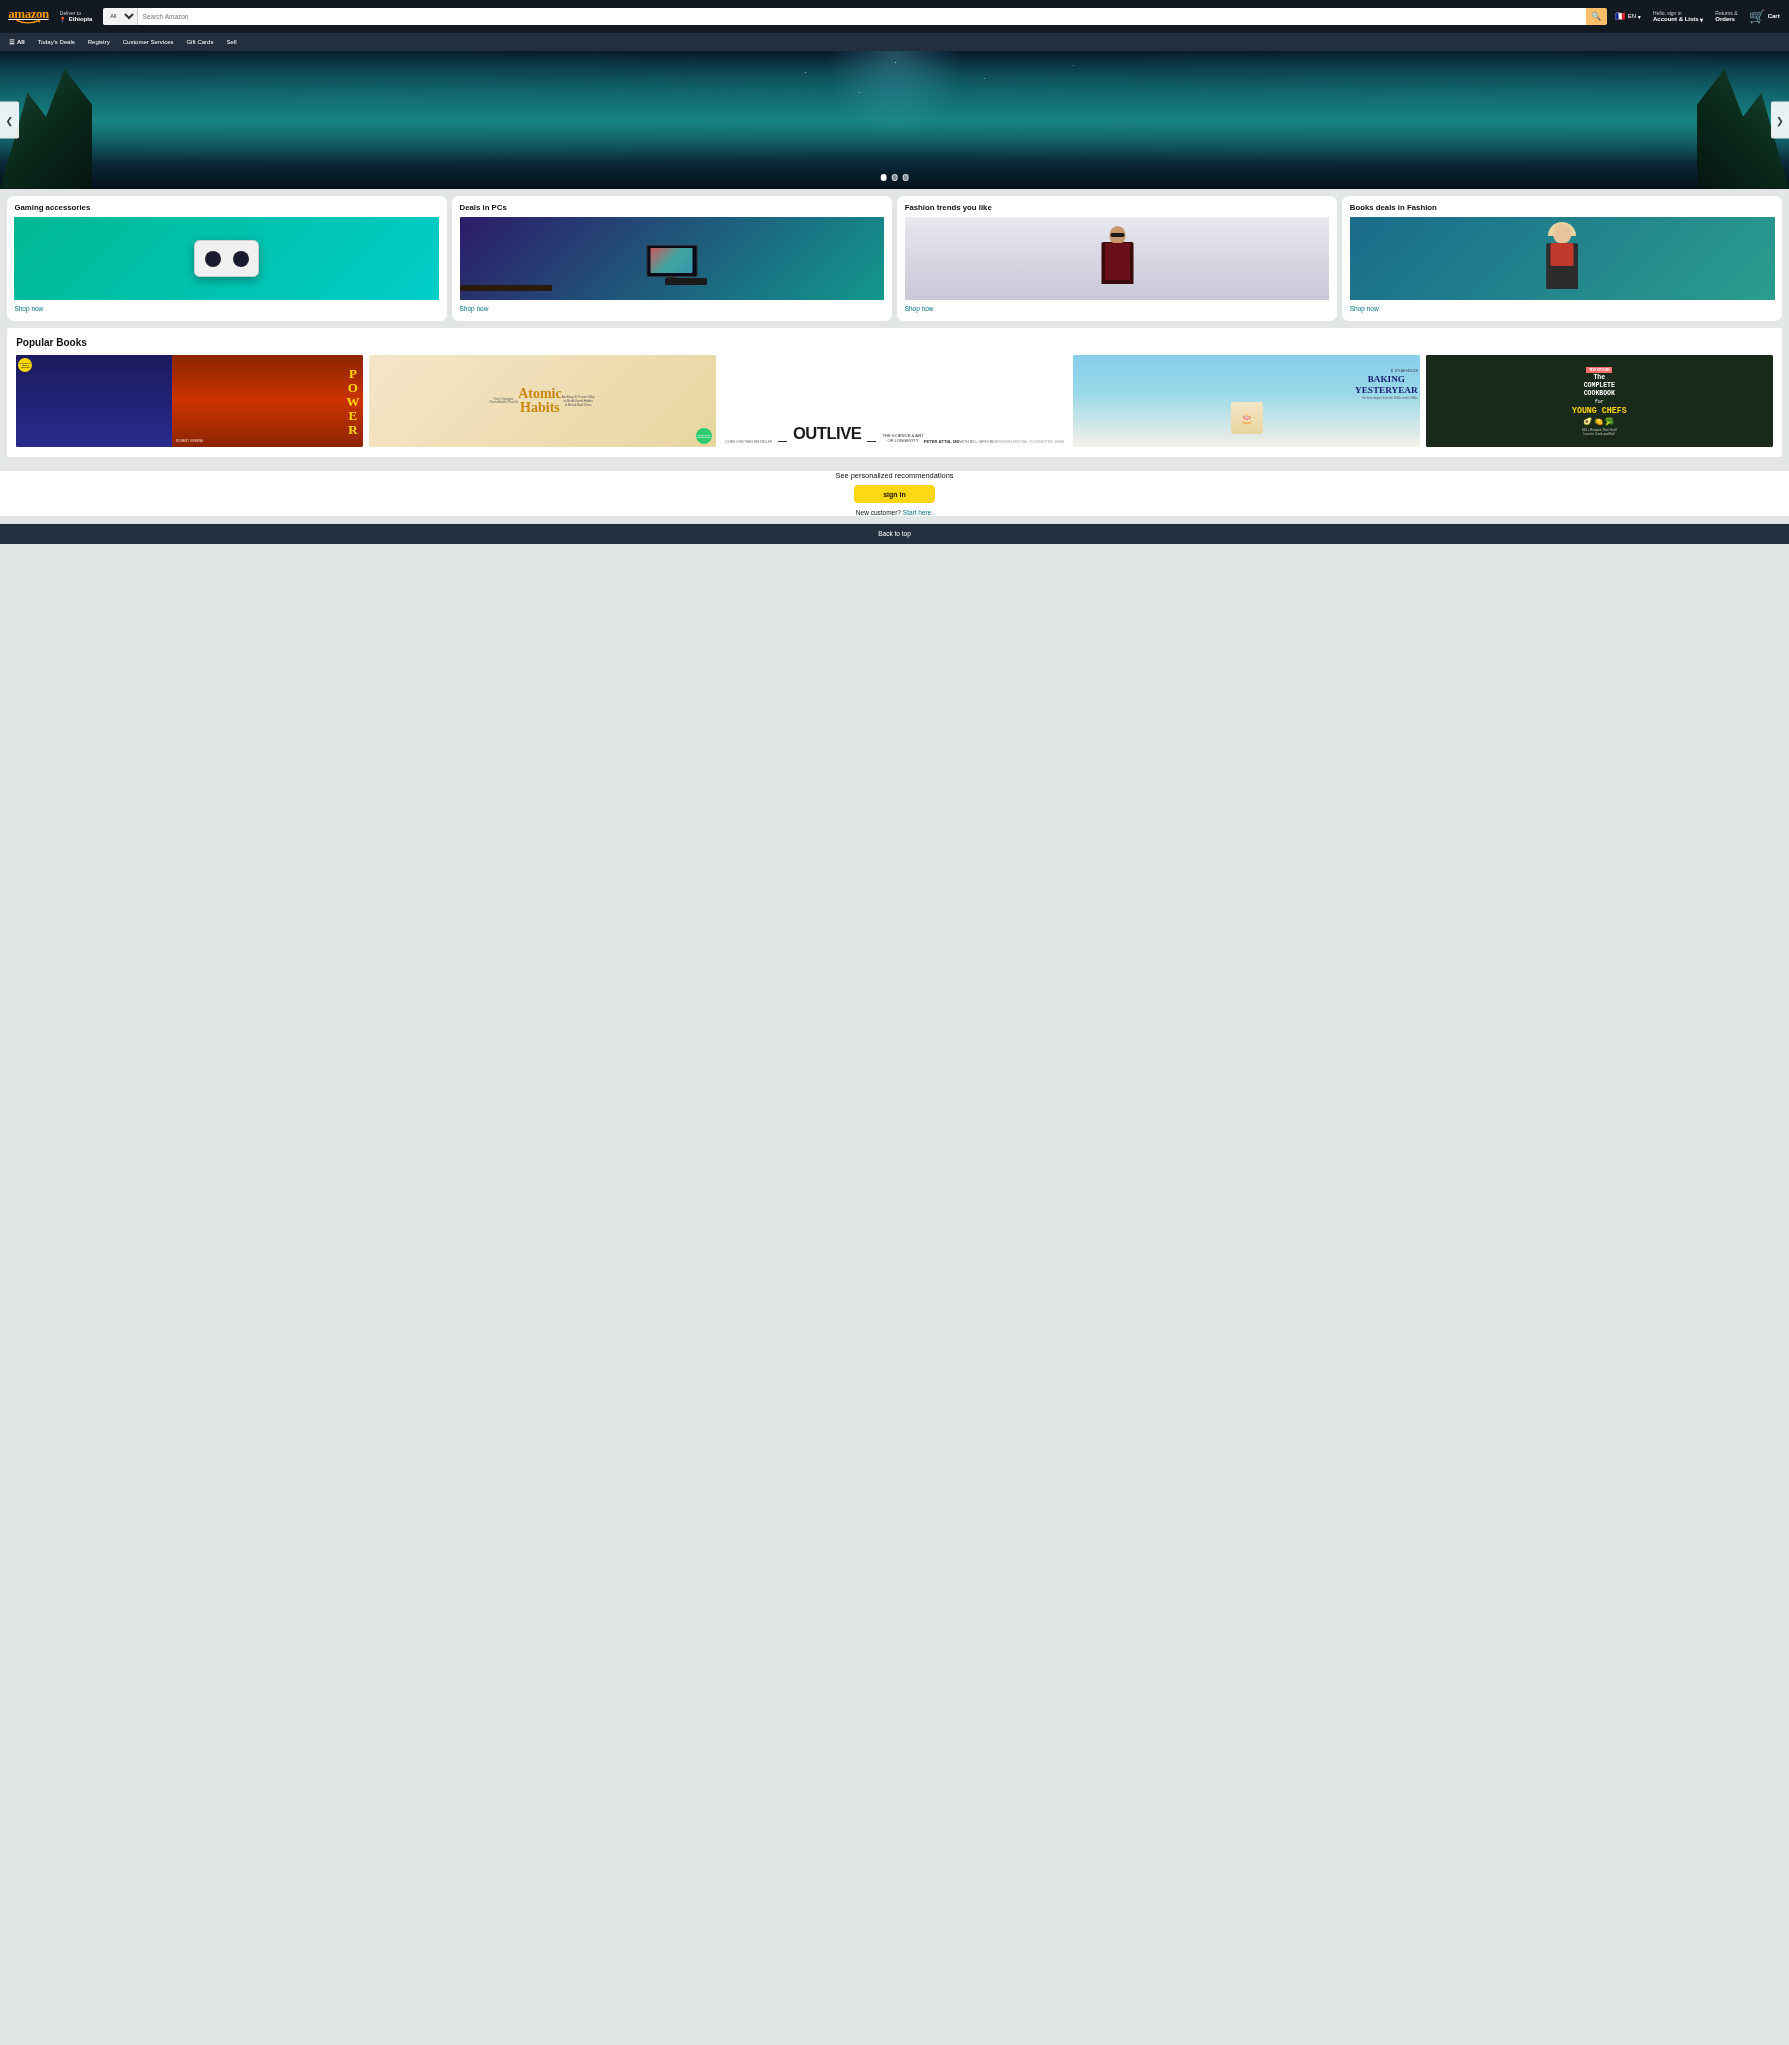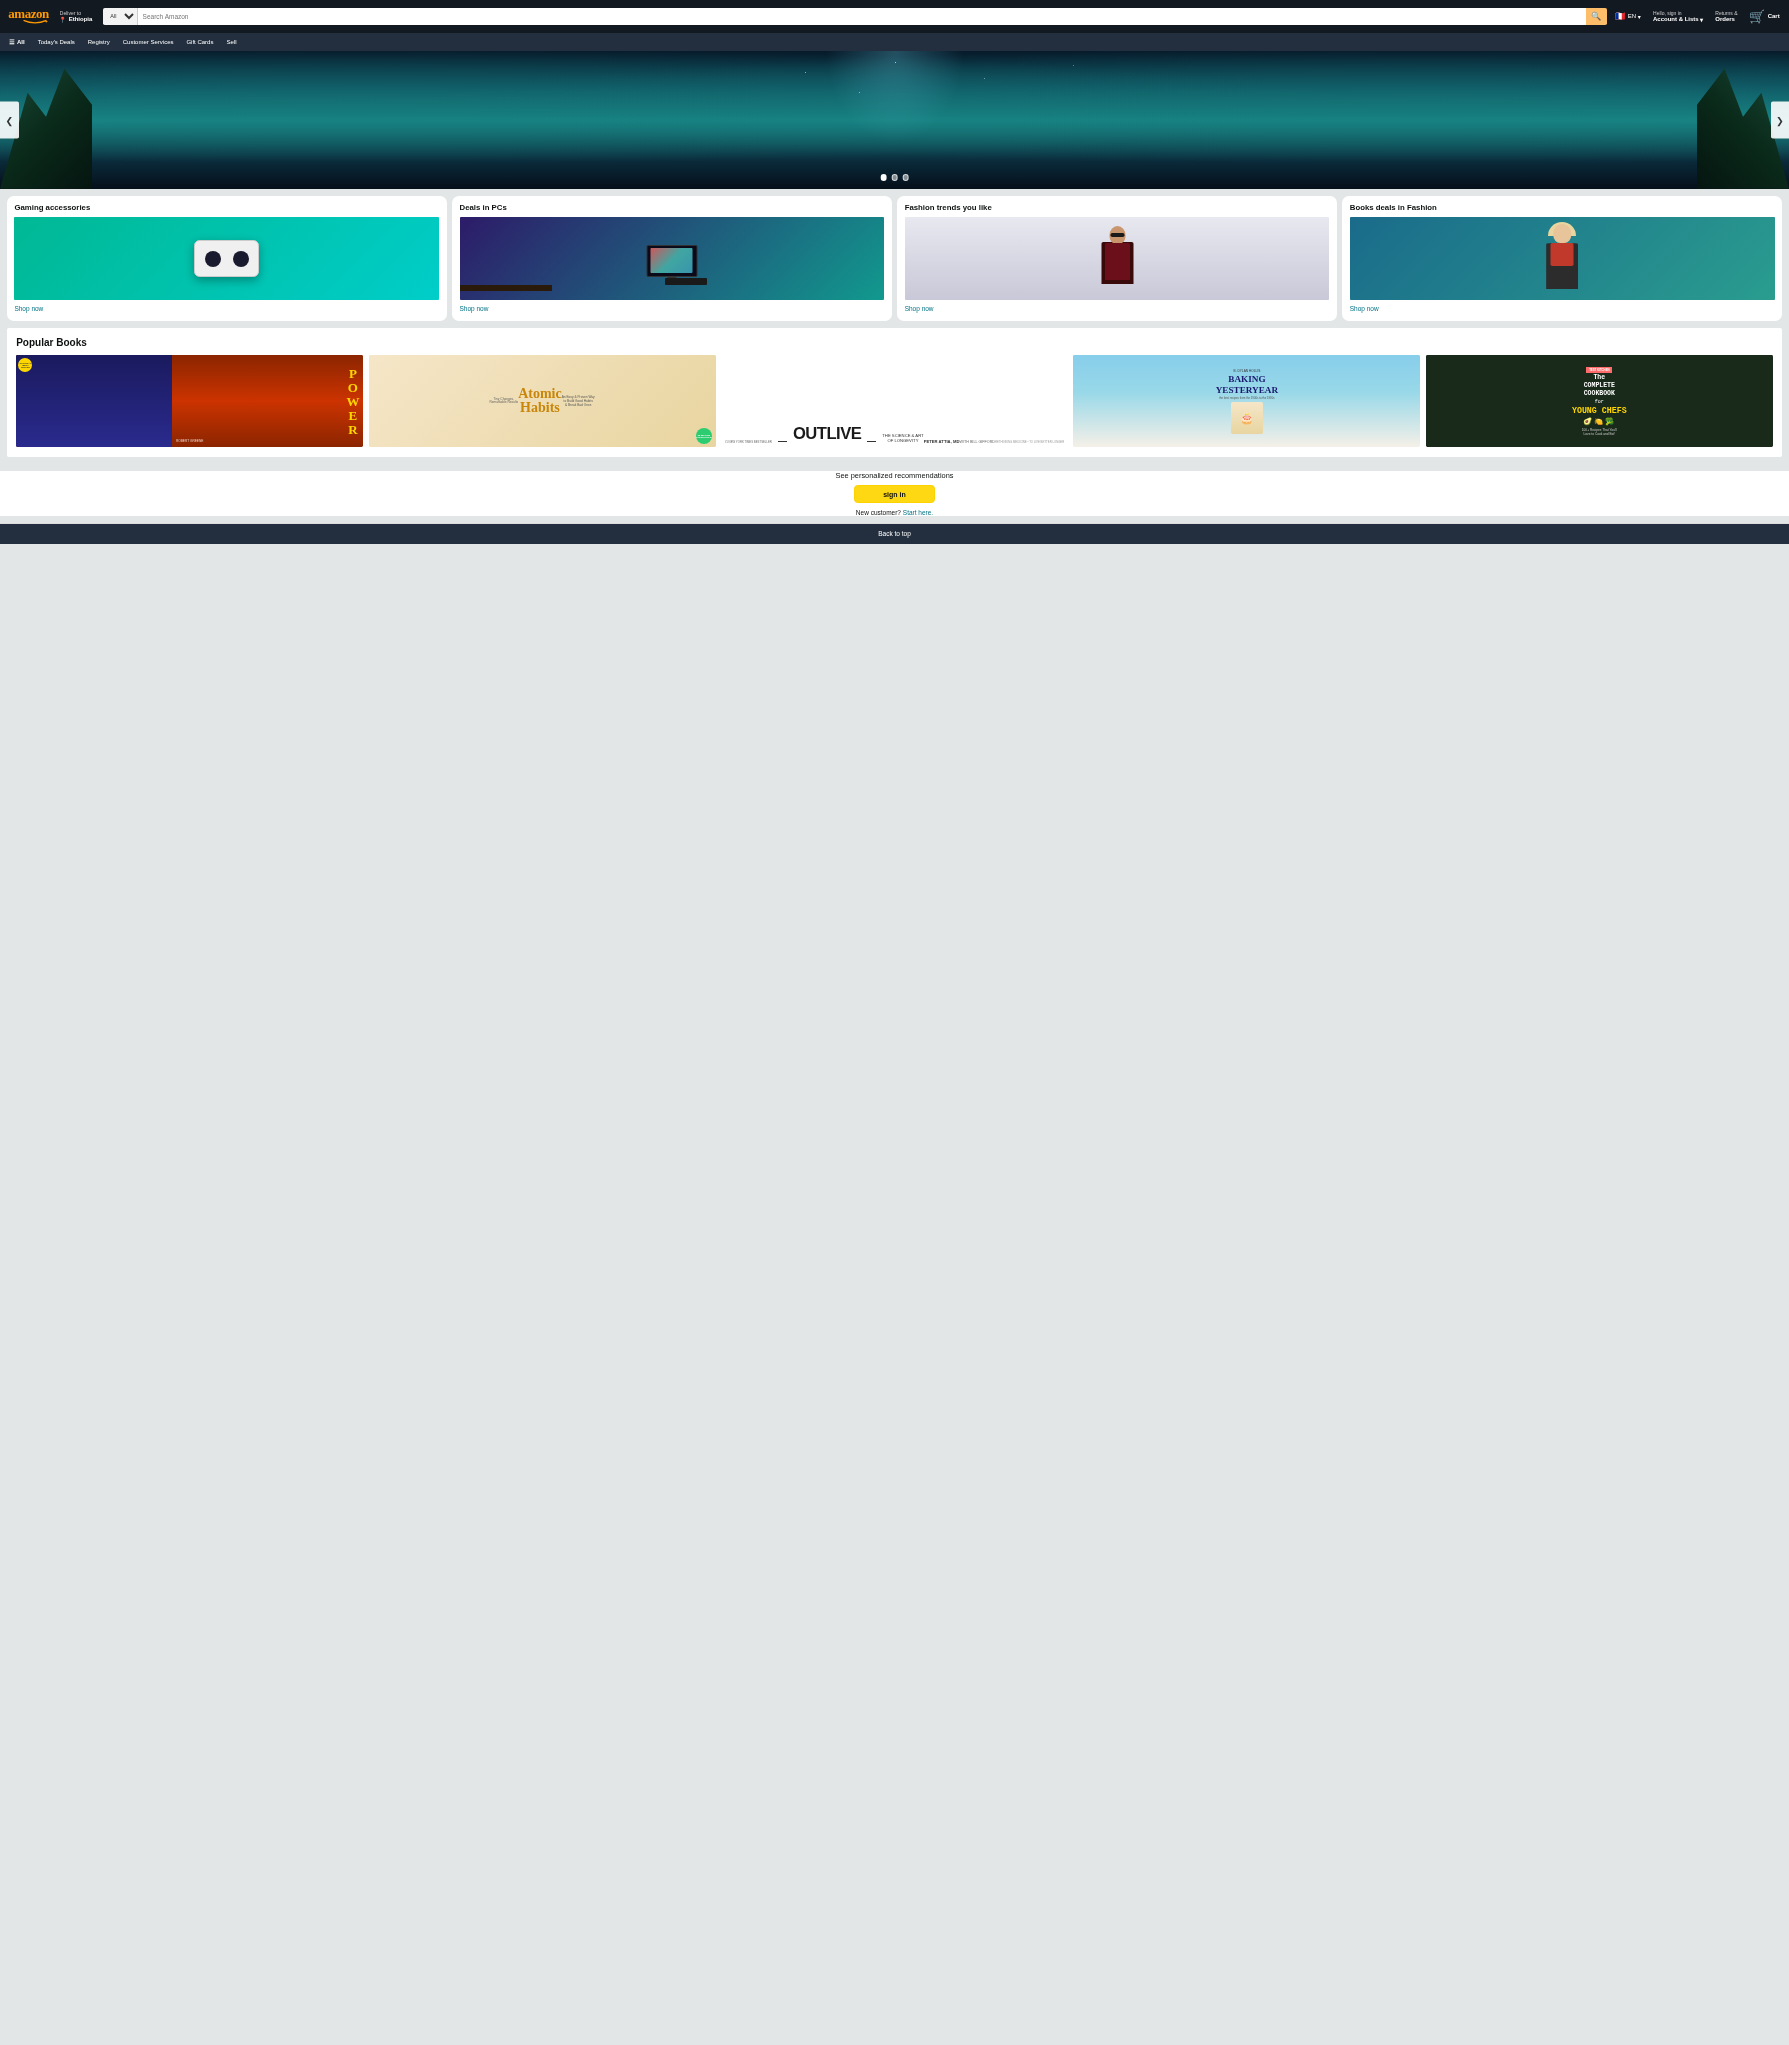--- a/index.html
+++ b/index.html
@@ -10,24 +10,25 @@
       background: #131921;
       display: flex;
       align-items: center;
       padding: 3.7px 5.5px;
       gap: 4.6px;
       color: white;
     }
     .logo-area {
       display: flex;
       flex-direction: column;
-      align-items: flex-end;
+      align-items: center;
       cursor: pointer;
       padding: 2.8px 1.8px;
       border: 0.5px solid transparent;
+      text-decoration: underline;
     }
     .logo-text {
       font-size: 13px;
       font-weight: bold;
       color: #ff9900;
       font-family: Georgia, serif;
       letter-spacing: -0.5px;
       line-height: 1;
     }
     .logo-smile {
@@ -660,21 +661,21 @@
       background: #333;
       margin: 1.8px auto;
     }
     
     .book-baking {
       background: linear-gradient(180deg, #87ceeb 0%, #98d8e8 40%, #f5f0e8 100%);
       position: relative;
       padding: 2.8px;
       display: flex;
       flex-direction: column;
-      align-items: center;
+      align-items: flex-end;
     }
     .baking-author-top {
       font-size: 3.2px;
       color: #333;
       text-align: center;
     }
     .baking-title {
       font-size: 9.2px;
       font-weight: bold;
       color: #1a1a6e;

